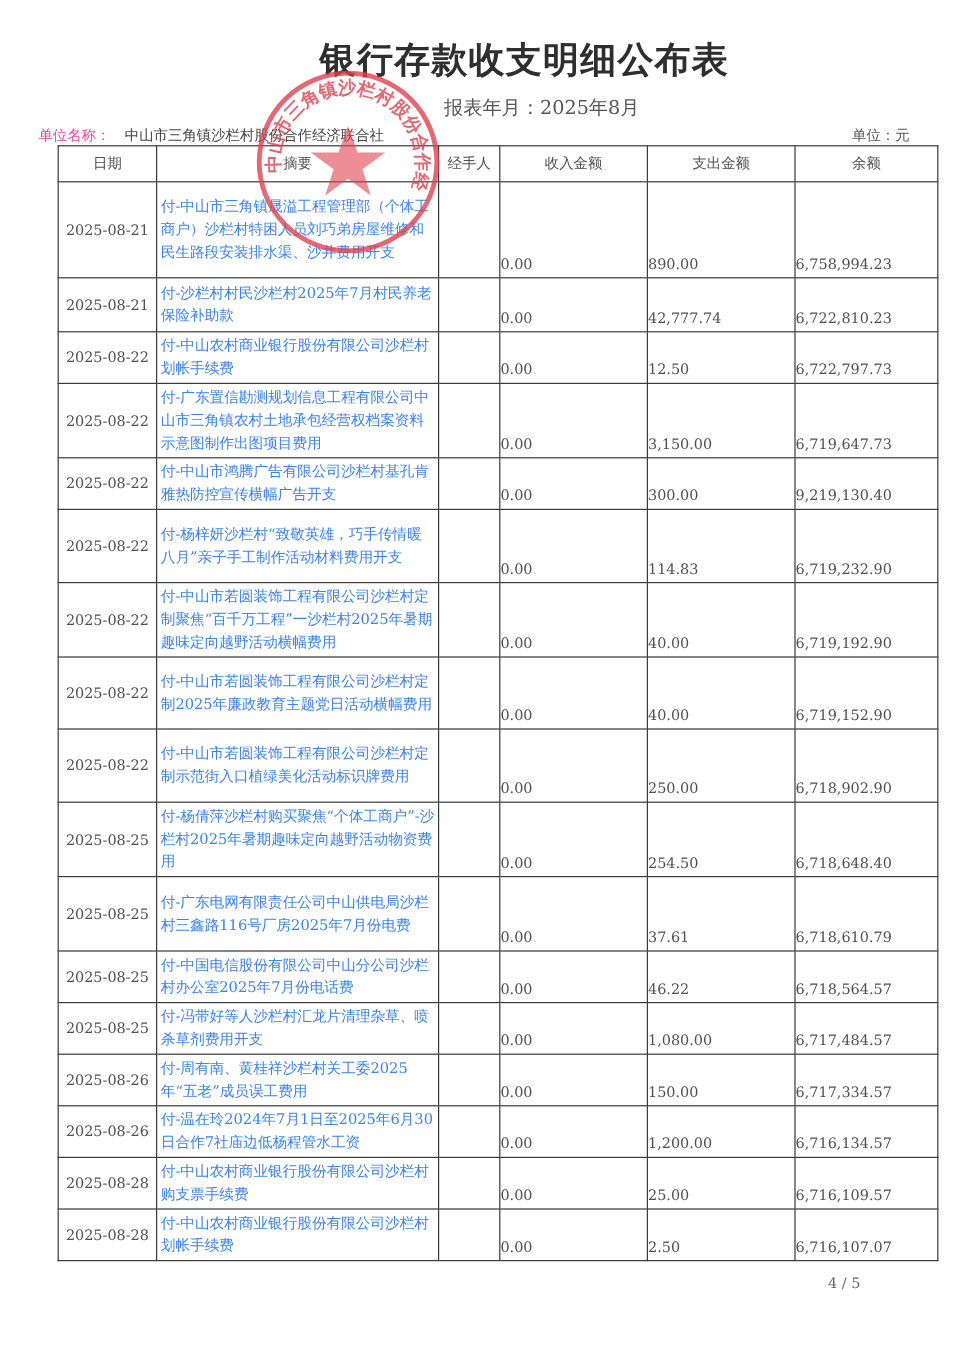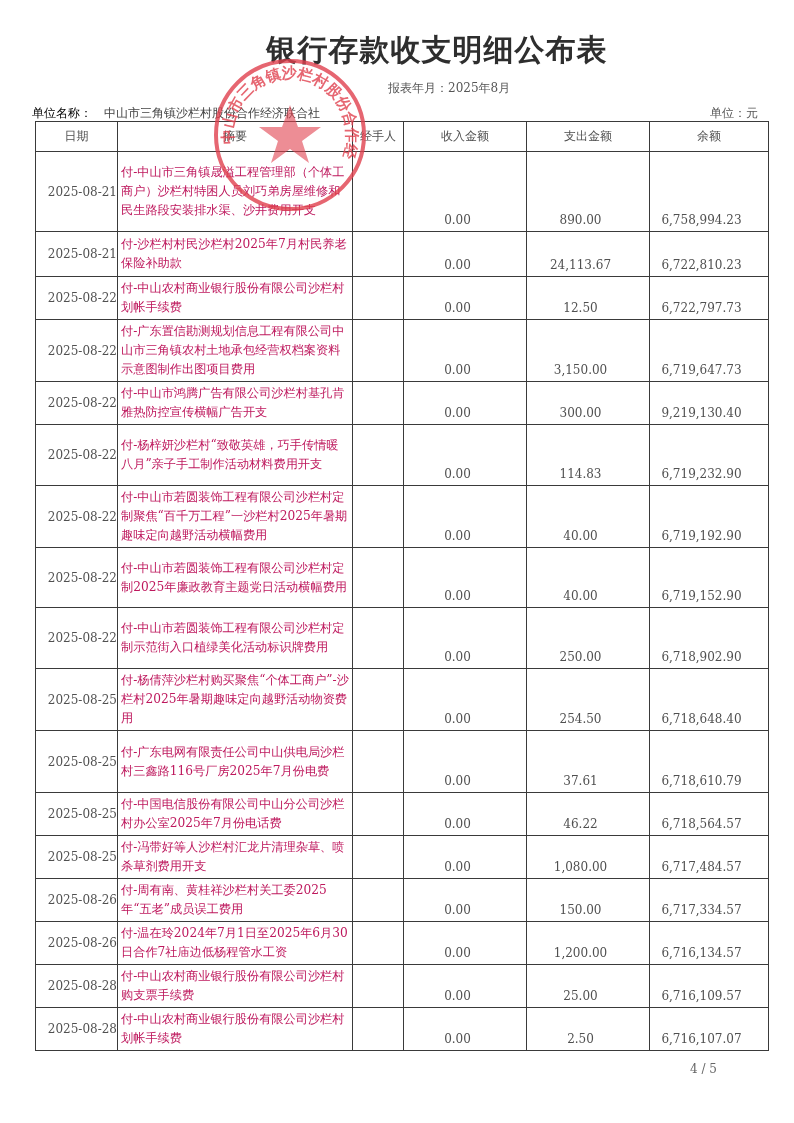--- a/index.html
+++ b/index.html
@@ -1,30 +1,30 @@
 <!DOCTYPE html>
 <html><head>
 <meta charset="utf-8">
 <style>
   html, body { margin:0; padding:0; background:#ffffff; }
   body { width:794px; height:1123px; position:relative; overflow:hidden;
          font-family: "DejaVu Serif", "Liberation Serif", serif; color:#3a3a3a; }
   .title { position:absolute; left:0; width:794px; top:30px; text-align:center;
            font-family:"DejaVu Sans","Liberation Sans",sans-serif; font-weight:bold;
            font-size:30px; letter-spacing:1px; color:#2e2e2e; padding-left:80px; box-sizing:border-box; }
-  .period { position:absolute; left:388px; top:80px; font-size:12px; color:#555; }
-  .org-label { position:absolute; left:32px; top:105px; font-size:12px; color:#000000; }
+  .period { position:absolute; left:370px; top:80px; font-size:16px; color:#555; }
+  .org-label { position:absolute; left:32px; top:105px; font-size:12px; color:#ec4899; }
   .org-name { position:absolute; left:104px; top:105px; font-size:12px; color:#444; }
   .unit { position:absolute; right:36px; top:105px; font-size:12px; color:#555;margin-left:17px; }
-  table { position:absolute; left:35px; top:121px; border-collapse:collapse; table-layout:fixed; width:733px; }
+  table { position:absolute; left:48px; top:121px; border-collapse:collapse; table-layout:fixed; width:733px; }
   td, th { border:1px solid #3a3a3a; font-size:12px; color:#505050; padding:0; }
   th { height:29px; font-weight:normal; text-align:center; }
-  td.date { text-align:right; vertical-align:middle; }
-  td.sum { text-align:left; vertical-align:middle; padding:2px 3px; line-height:19px; font-size:12.2px; color:#be185d; }
-  td.num { text-align:center; vertical-align:bottom; padding:0 15px 4px 0; }
+  td.date { text-align:center; vertical-align:middle; }
+  td.sum { text-align:left; vertical-align:middle; padding:2px 3px; line-height:19px; font-size:12.2px; color:#3b82f6; }
+  td.num { text-align:left; vertical-align:bottom; padding:0 15px 4px 0; }
   .page { position:absolute; left:690px; top:1062px; font-size:12px; color:#666; }
   .stamp { position:absolute; left:210px; top:55px; width:160px; height:160px; pointer-events:none; opacity:0.8; }
 </style>
 </head>
 <body>
 
 <div class="title">银行存款收支明细公布表</div>
 <div class="period">报表年月：2025年8月</div>
 <div class="org-label">单位名称：</div>
 <div class="org-name">中山市三角镇沙栏村股份合作经济联合社</div>
@@ -56,21 +56,21 @@
         <td></td>
         <td class="num">0.00</td>
         <td class="num">890.00</td>
         <td class="num">6,758,994.23</td>
       </tr>
       <tr style="height: 45px;">
         <td class="date">2025-08-21</td>
         <td class="sum">付-沙栏村村民沙栏村2025年7月村民养老保险补助款</td>
         <td></td>
         <td class="num">0.00</td>
-        <td class="num">24,113.67</td>
+        <td class="num">42,777.74</td>
         <td class="num">6,722,810.23</td>
       </tr>
       <tr style="height: 41px;">
         <td class="date">2025-08-22</td>
         <td class="sum">付-中山农村商业银行股份有限公司沙栏村划帐手续费</td>
         <td></td>
         <td class="num">0.00</td>
         <td class="num">12.50</td>
         <td class="num">6,722,797.73</td>
       </tr>

